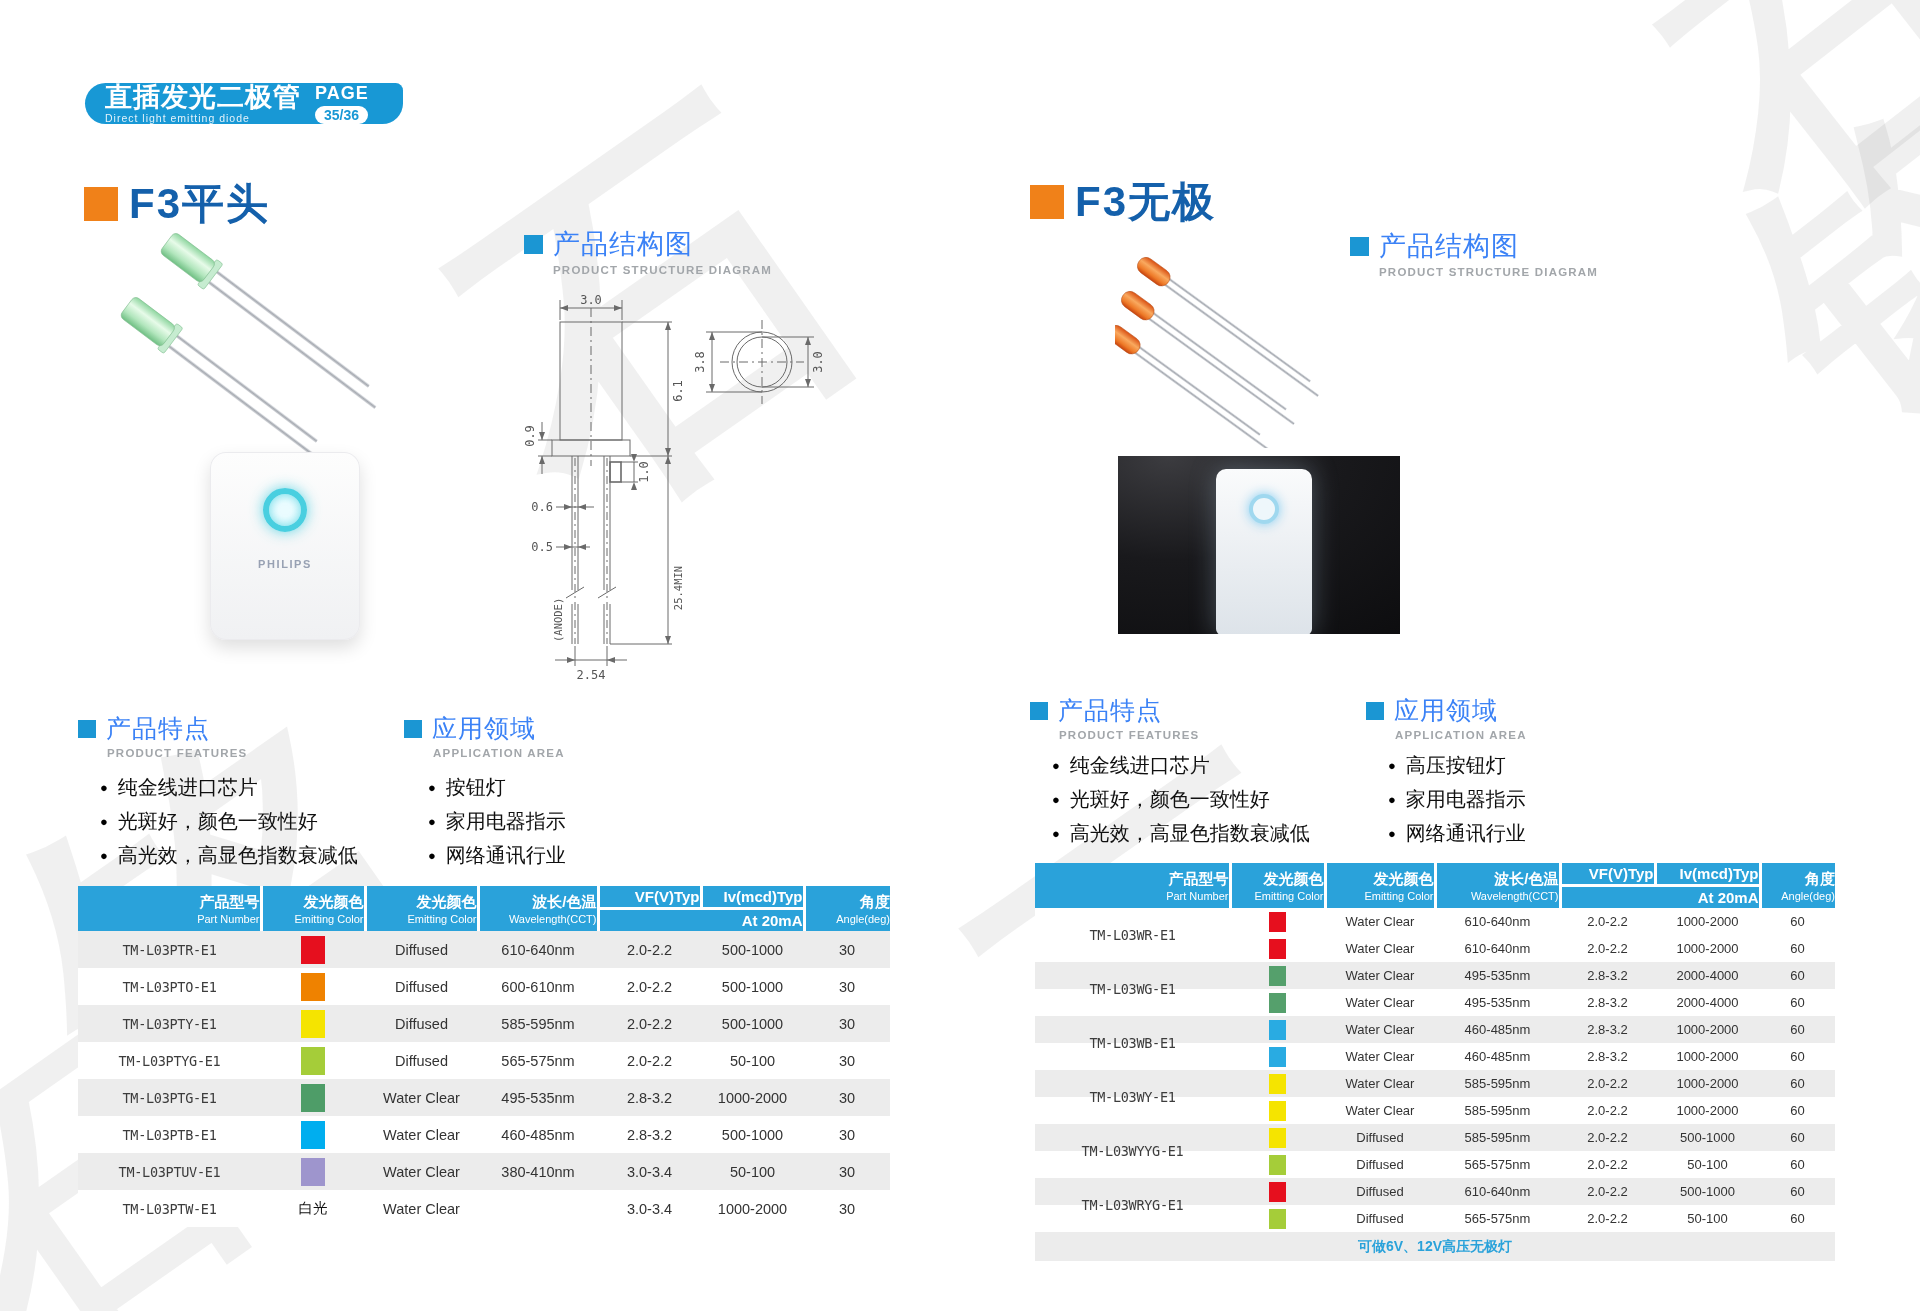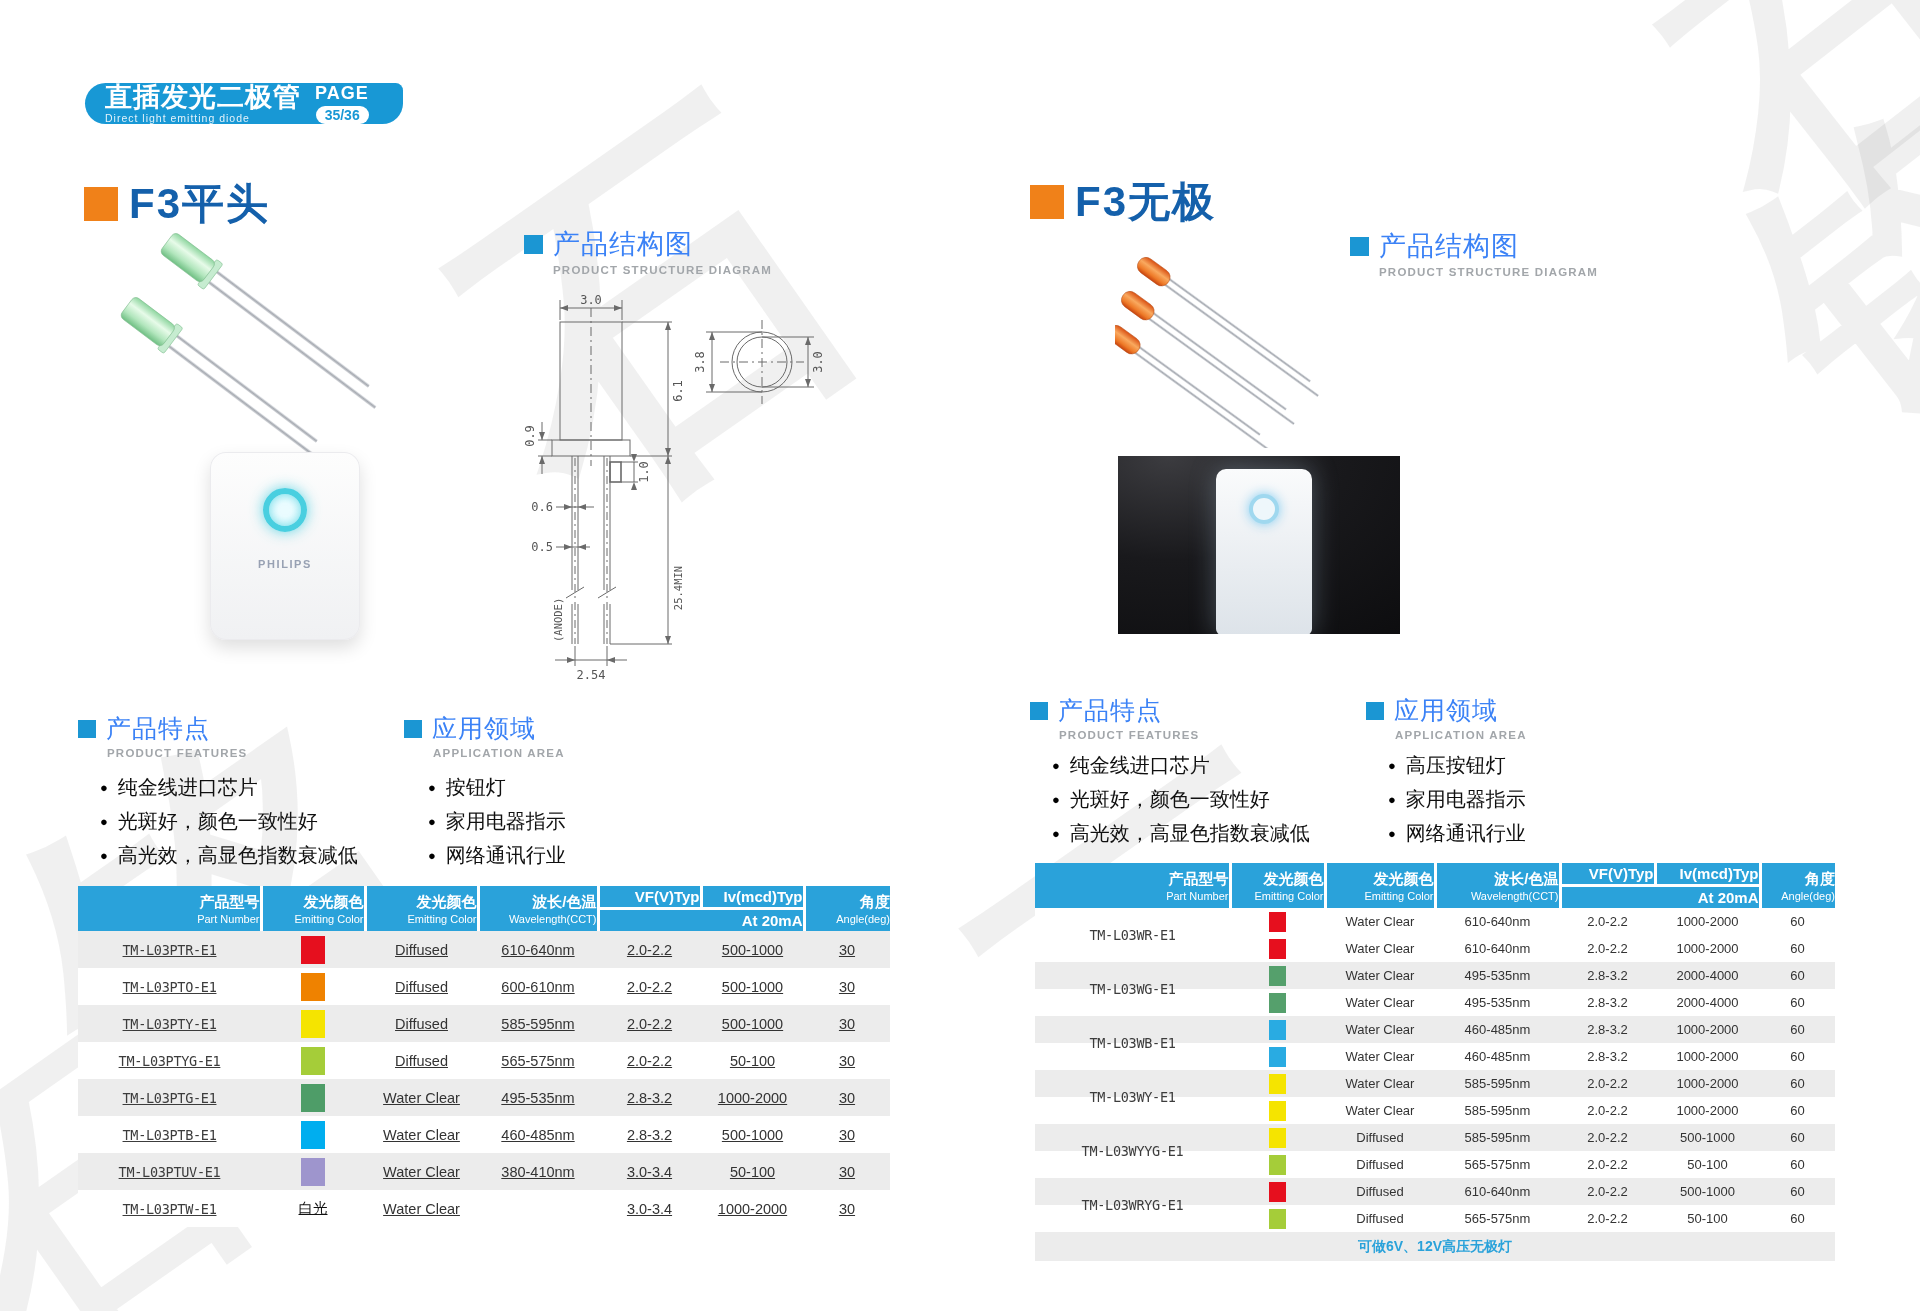--- a/index.html
+++ b/index.html
@@ -14,21 +14,21 @@
     color:rgba(110,110,110,0.10);pointer-events:none;line-height:1;user-select:none;z-index:0;
   }
   
   .banner{
     left:85px;top:83px;width:318px;height:41px;background:#1898d5;
     border-radius:28px 10px 28px 28px;display:flex;align-items:center;
     padding:0 12px 0 20px;box-sizing:border-box;gap:14px;z-index:2;
   }
   .banner .zh{font-size:27px;font-weight:bold;color:#fff;letter-spacing:1px;line-height:1.05;}
   .banner .en{font-size:10.5px;color:rgba(255,255,255,.88);letter-spacing:1px;margin-top:1px;}
-  .banner .right{display:flex;flex-direction:column;align-items:flex-end;gap:2px;}
+  .banner .right{display:flex;flex-direction:column;align-items:flex-start;gap:2px;}
   .banner .page{font-size:18px;font-weight:bold;color:#fff;letter-spacing:1px;}
   .pill{background:#fff;border-radius:10px;padding:1px 9px;color:#1898d5;font-weight:bold;font-size:14px;}
   
   .sec-title{display:flex;align-items:center;gap:11px;z-index:2;}
   .sec-sq{width:34px;height:34px;background:#f08119;}
   .sec-txt{font-size:42px;font-weight:bold;color:#1460ab;letter-spacing:2px;}
   
   .sub{z-index:2;white-space:nowrap;}
   .sub .row{display:flex;align-items:center;gap:10px;}
   .sub-sq{width:19px;height:19px;background:#1b96d3;}
@@ -67,21 +67,21 @@
   
   table{border-collapse:collapse;table-layout:fixed;z-index:2;position:absolute;background:#fff;}
   th{background:#2aa2da;color:#fff;font-weight:bold;padding:2px 0;vertical-align:middle;
      border-right:3px solid #fff;text-align:right;}
   th:last-child{border-right:none;}
   th .h-zh{font-size:15px;}
   th .h-en{font-size:11px;font-weight:normal;margin-top:1px;}
   th.c-vf,th.c-iv{border-bottom:3px solid #fff;font-size:15px;}
   th.c-at{font-size:15px;border-right:3px solid #fff;}
   td{text-align:center;vertical-align:middle;color:#333;}
-  .tbl-left td{height:35px;font-size:14.5px;text-decoration:underline;}
+  .tbl-left td{height:35px;font-size:14.5px;}
   .tbl-right td{height:25px;font-size:13px;}
   .tbl-left .part,.tbl-right .part{font-family:"DejaVu Sans Mono", monospace;font-size:13.5px;color:#3c3c3c;letter-spacing:-0.3px;}
   .tbl-left tbody tr:nth-child(odd) td{background:#ececec;}
   .tbl-right tbody tr:nth-child(odd):not(:first-child) td:not(.part-cell){background:#ececec;}
   .part-cell{background:linear-gradient(to bottom,#ececec 50%,#ffffff 50%);}
   .part-cell.first{background:#fff;}
   .sw{width:24px;height:28px;margin:0 auto;}
   .tbl-right .sw{width:17px;height:20px;}
   .swlabel{font-size:15px;color:#111;}
   .note-row td{background:#e2e2e2;color:#2aa2da;font-weight:bold;height:27px;font-size:14px;}

